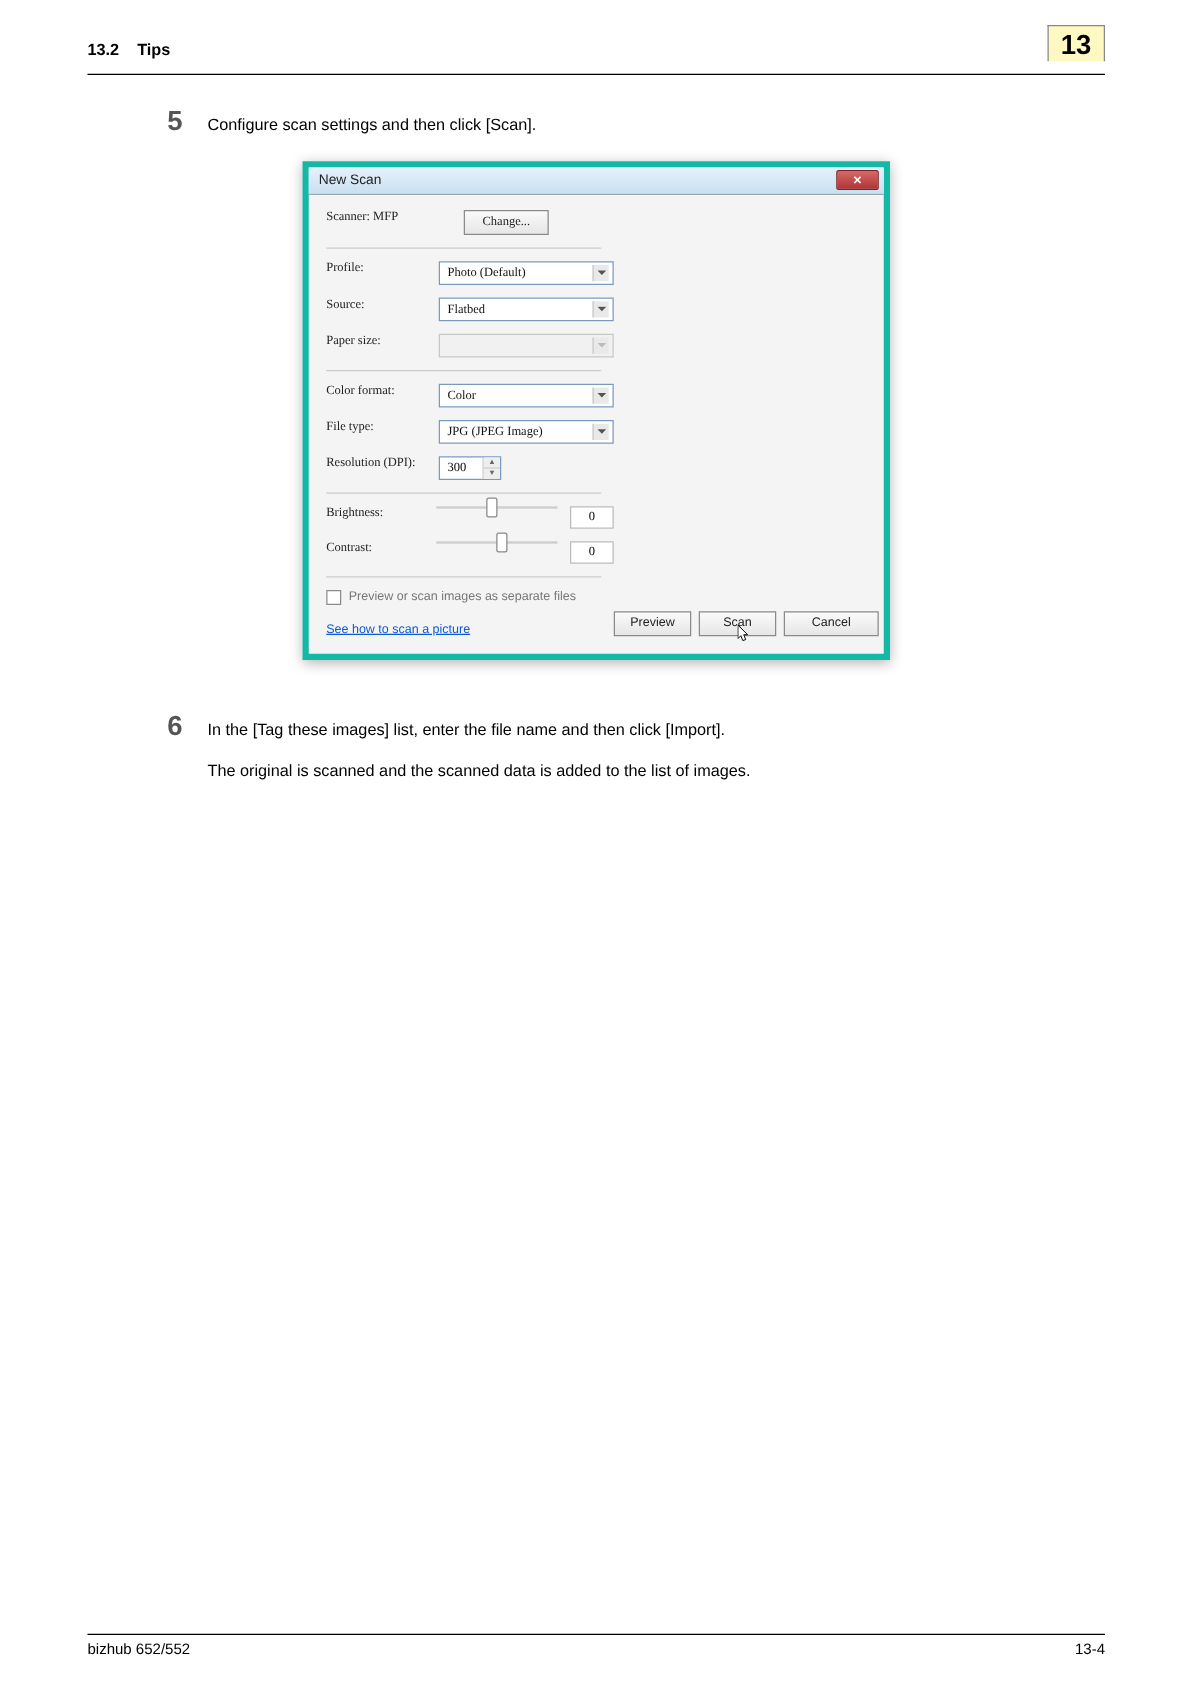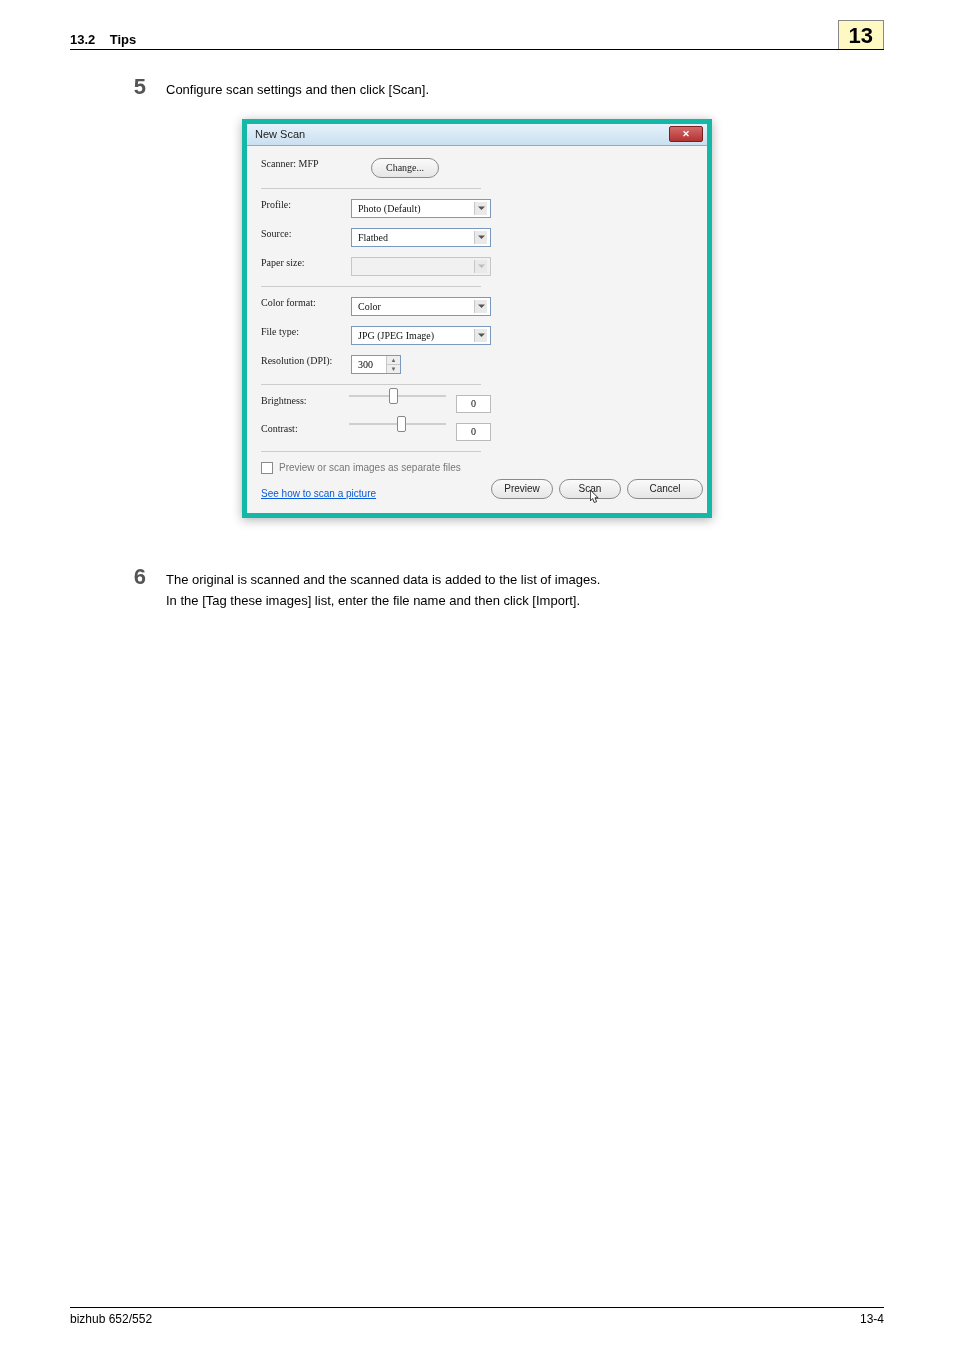--- a/index.html
+++ b/index.html
@@ -13,21 +13,21 @@
     position: relative;
   }
   .page {
     padding: 20px 70px 0 70px;
   }
   .header {
     display: flex;
     justify-content: space-between;
     align-items: flex-end;
     border-bottom: 1px solid #000;
-    padding-bottom: 2px;
+    padding-bottom: 12px;
   }
   .header-left {
     font-size: 13px;
     font-weight: bold;
   }
   .chapter-box {
     background: #fef9c3;
     border: 1px solid #888;
     border-bottom: none;
     padding: 2px 10px 0 10px;
@@ -104,21 +104,21 @@
   }
   .row .lbl { width: 90px; color: #222; }
   .group-sep {
     border-top: 1px solid #ccc;
     margin: 6px 0 10px 0;
     width: 220px;
   }
   .btn {
     background: linear-gradient(#fafafa, #e6e6e6);
     border: 1px solid #8a8a8a;
-    border-radius: 10px;
+    border-radius: 0;
     padding: 2px 14px;
     font-size: 10px;
     color: #222;
     display: inline-flex;
     align-items: center;
     justify-content: center;
     height: 20px;
   }
   .select {
     flex: 1;
@@ -351,22 +351,22 @@
           </span>
           <span class="btn" style="width:76px;">Cancel</span>
         </div>
       </div>
     </div>
   </div>
 
   <div class="step-row" style="margin-top:40px;">
     <div class="step-num">6</div>
     <div class="step-text">
+      <div>In the [Tag these images] list, enter the file name and then click [Import].</div>
       <div style="margin-top:12px;">The original is scanned and the scanned data is added to the list of images.</div>
-      <div>In the [Tag these images] list, enter the file name and then click [Import].</div>
     </div>
   </div>
 </div>
 
 <div class="footer">
   <span>bizhub 652/552</span>
   <span>13-4</span>
 </div>
 
 </body></html>

